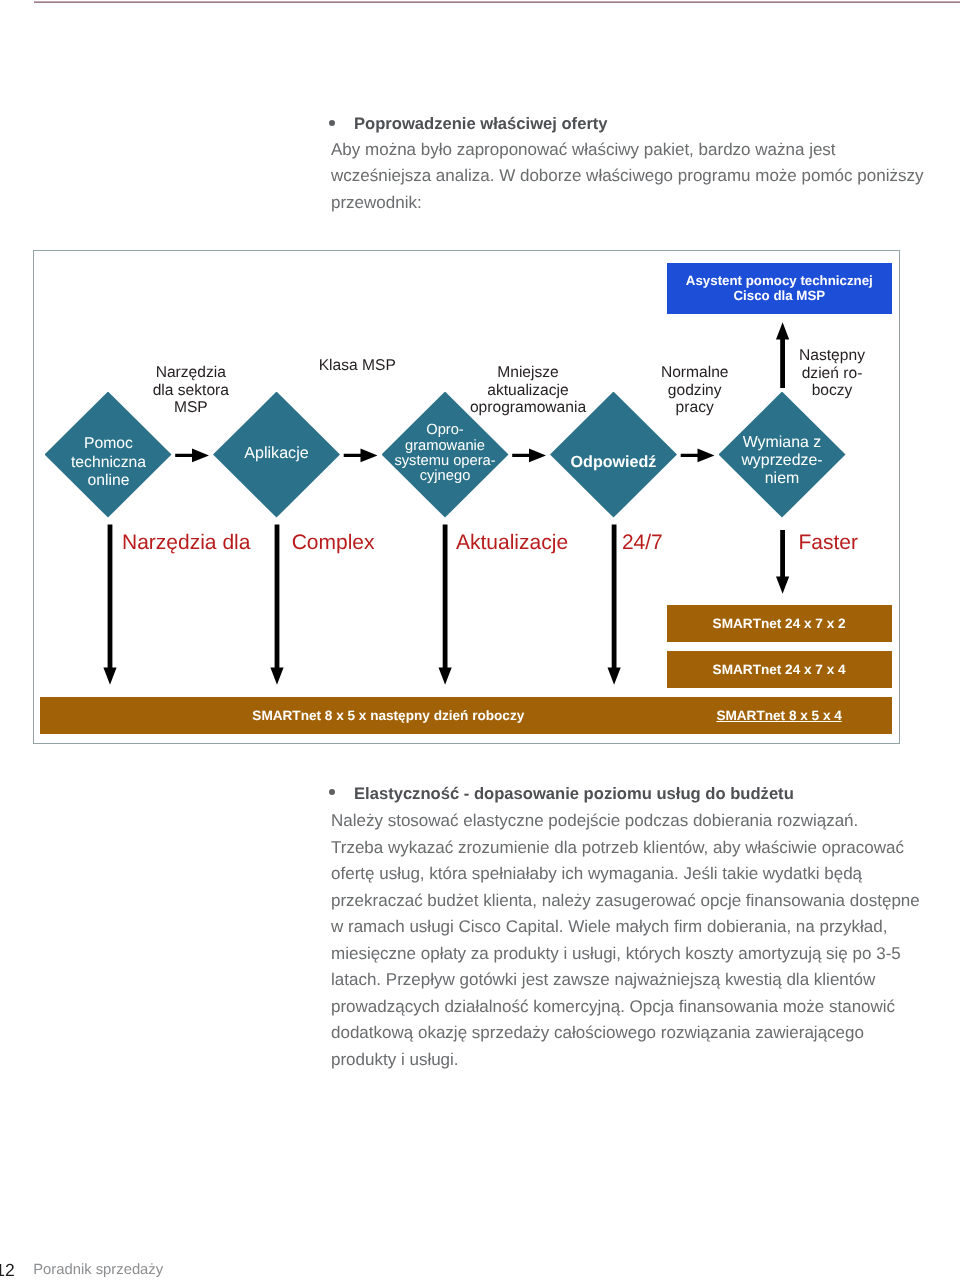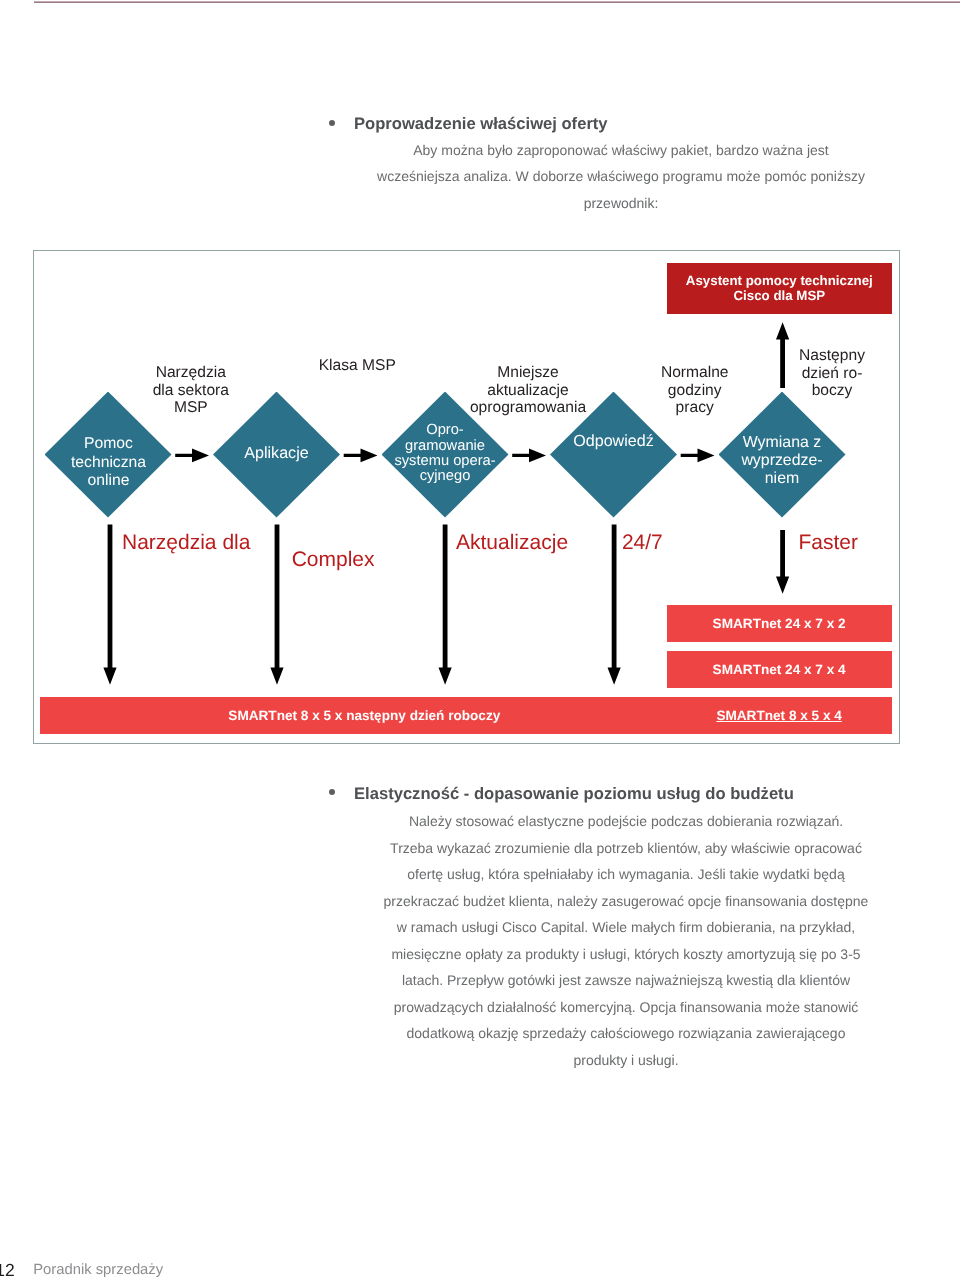--- a/index.html
+++ b/index.html
@@ -6,36 +6,36 @@
   body{width:960px;height:1281px;background:#ffffff;
        font-family:"Liberation Sans",sans-serif;position:relative;overflow:hidden;
        -webkit-font-smoothing:antialiased;text-rendering:geometricPrecision;}
   .rule{position:absolute;left:34px;top:1px;width:926px;height:2px;
         background:linear-gradient(to bottom,#c8a9b6 0%,#c8a9b6 50%,#977b87 50%,#977b87 100%);}
 
   
   .bullet-dot{position:absolute;width:6.2px;height:6.2px;border-radius:50%;background:#5d5e60;}
   .bullet-head{position:absolute;font-weight:bold;color:#4e5053;font-size:16.6px;
                line-height:26.5px;white-space:nowrap;}
-  .para{position:absolute;color:#6a6c6e;font-size:14px;line-height:26.5px;text-align:center;white-space:nowrap;}
+  .para{position:absolute;color:#6a6c6e;font-size:17px;line-height:26.5px;text-align:left;white-space:nowrap;}
 
   
   #diagram{position:absolute;left:33.0px;top:250.0px;width:867.0px;height:494.2px;
            border:1.3px solid #93a3a3;box-sizing:border-box;}
-  .dg-title{position:absolute;background:#b91c1c;color:#ffffff;font-weight:bold;
+  .dg-title{position:absolute;background:#1d4ed8;color:#ffffff;font-weight:bold;
             font-size:13.3px;line-height:14.9px;text-align:center;
             display:flex;align-items:center;justify-content:center;}
   .diamond{position:absolute;background:#2a7189;}
   .diamond-label{position:absolute;color:#ffffff;font-size:15.7px;line-height:18.1px;
                  text-align:center;display:flex;align-items:center;justify-content:center;}
   .top-label{position:absolute;color:#231f20;font-size:15.6px;line-height:17.5px;
              text-align:center;}
   .bot-label{position:absolute;color:#b91c1c;font-size:21px;line-height:18px;
              white-space:nowrap;}
-  .bar{position:absolute;background:#ef4444;color:#ffffff;font-weight:bold;
+  .bar{position:absolute;background:#a16207;color:#ffffff;font-weight:bold;
        font-size:13.6px;display:flex;align-items:center;justify-content:center;}
   svg.arrows{position:absolute;left:0;top:0;width:868px;height:495px;overflow:visible;}
 
   
   .foot-num{position:absolute;font-weight:normal;font-size:17.5px;color:#1b1b1b;}
   .foot-txt{position:absolute;font-size:14.8px;color:#8c8e90;}
 </style>
 </head>
 <body>
 
@@ -82,21 +82,21 @@
     <div class="diamond" style="left: 347.5px; top: 140.6px; width: 127px; height: 126px; clip-path: polygon(50% 0%, 100% 50%, 50% 100%, 0% 50%);"></div>
     <div class="diamond-label" style="left: 347.5px; top: 139.8px; width: 127px; height: 126px; font-size: 14.7px; line-height: 15.3px; justify-content: center;">
       <span>
         <div>Opro-</div>
         <div>gramowanie</div>
         <div>systemu opera-</div>
         <div>cyjnego</div>
       </span>
     </div>
     <div class="diamond" style="left: 516px; top: 140.6px; width: 127px; height: 126px; clip-path: polygon(50% 0%, 100% 50%, 50% 100%, 0% 50%);"></div>
-    <div class="diamond-label" style="left: 516px; top: 127px; width: 127px; height: 126px; font-size: 16.1px; line-height: 18.1px;">
+    <div class="diamond-label" style="left: 516px; top: 148px; width: 127px; height: 126px; font-size: 16.1px; line-height: 18.1px; font-weight: bold;">
       <span>
         <div>Odpowiedź</div>
       </span>
     </div>
     <div class="diamond" style="left: 684.5px; top: 140.6px; width: 127px; height: 126px; clip-path: polygon(50% 0%, 100% 50%, 50% 100%, 0% 50%);"></div>
     <div class="diamond-label" style="left: 684.5px; top: 146.9px; width: 127px; height: 126px; font-size: 15.9px; line-height: 17.8px;">
       <span>
         <div>Wymiana z</div>
         <div>wyprzedze-</div>
         <div>niem</div>
@@ -119,28 +119,28 @@
       <div>Normalne</div>
       <div>godziny</div>
       <div>pracy</div>
     </div>
     <div class="top-label" style="left: 713px; top: 96.1px; width: 170px;">
       <div>Następny</div>
       <div>dzień ro-</div>
       <div>boczy</div>
     </div>
     <div class="bot-label" style="left: 88px; top: 283.3px;">Narzędzia dla</div>
-    <div class="bot-label" style="left: 257.7px; top: 300px; text-align: right;">Complex</div>
+    <div class="bot-label" style="left: 257.7px; top: 283px; text-align: right;">Complex</div>
     <div class="bot-label" style="left: 422px; top: 283.3px;">Aktualizacje</div>
     <div class="bot-label" style="left: 587.9px; top: 283.3px;">24/7</div>
     <div class="bot-label" style="left: 764.4px; top: 283.3px;">Faster</div>
     <div class="bar" style="left: 632.6px; top: 353.8px; width: 225px; height: 37.2px;">SMARTnet 24 x 7 x 2</div>
     <div class="bar" style="left: 632.6px; top: 399.8px; width: 225px; height: 37.2px;">SMARTnet 24 x 7 x 4</div>
     <div class="bar" style="left: 632.6px; top: 445.6px; width: 225px; height: 37.2px; text-decoration: underline;">SMARTnet 8 x 5 x 4</div>
-    <div class="bar" style="left: 6.3px; top: 445.6px; width: 648px; height: 37.2px;">SMARTnet 8 x 5 x następny dzień roboczy</div>
+    <div class="bar" style="left: 6.3px; top: 445.6px; width: 648px; height: 37.2px; padding-left: 24px;">SMARTnet 8 x 5 x następny dzień roboczy</div>
   </div>
 
 <div class="bullet-dot" style="left:329.2px;top:788.6px"></div>
 <div class="bullet-head" style="left:354px;top:781px">Elastyczność - dopasowanie poziomu usług do budżetu</div>
 <div class="para" style="left:331px;top:808px;width:590px" id="s2lines">
     <div>Należy stosować elastyczne podejście podczas dobierania rozwiązań.</div>
     <div>Trzeba wykazać zrozumienie dla potrzeb klientów, aby właściwie opracować</div>
     <div>ofertę usług, która spełniałaby ich wymagania. Jeśli takie wydatki będą</div>
     <div>przekraczać budżet klienta, należy zasugerować opcje finansowania dostępne</div>
     <div>w ramach usługi Cisco Capital. Wiele małych firm dobierania, na przykład,</div>

